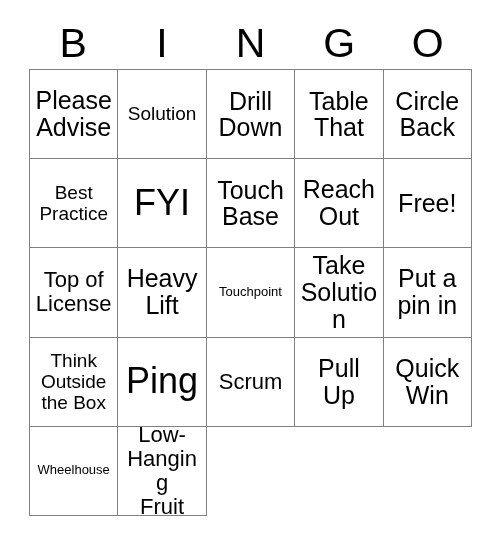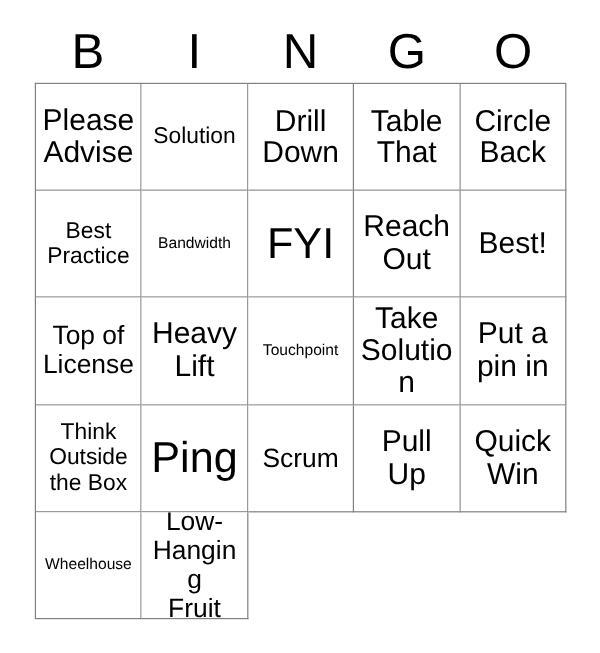--- a/index.html
+++ b/index.html
@@ -121,32 +121,33 @@
       </div>
     <div class="cell">
         <span class="cell-text fs-xxl">Circle
 Back</span>
       </div>
     <div class="cell">
         <span class="cell-text fs-md">Best
 Practice</span>
       </div>
     <div class="cell">
-        <span class="cell-text fs-xs">Bandwidth</span>
-      </div>
-    <div class="cell">
         <span class="cell-text fs-huge">FYI</span>
       </div>
 
+    <div class="cell">
+        <span class="cell-text fs-xxl">Touch
+Base</span>
+      </div>
     <div class="cell">
         <span class="cell-text fs-xl">Reach
 Out</span>
       </div>
     <div class="cell">
-        <span class="cell-text fs-xxl">Best!</span>
+        <span class="cell-text fs-xxl">Free!</span>
       </div>
     <div class="cell">
         <span class="cell-text fs-lg">Top of
 License</span>
       </div>
     <div class="cell">
         <span class="cell-text fs-xl">Heavy
 Lift</span>
       </div>
 

